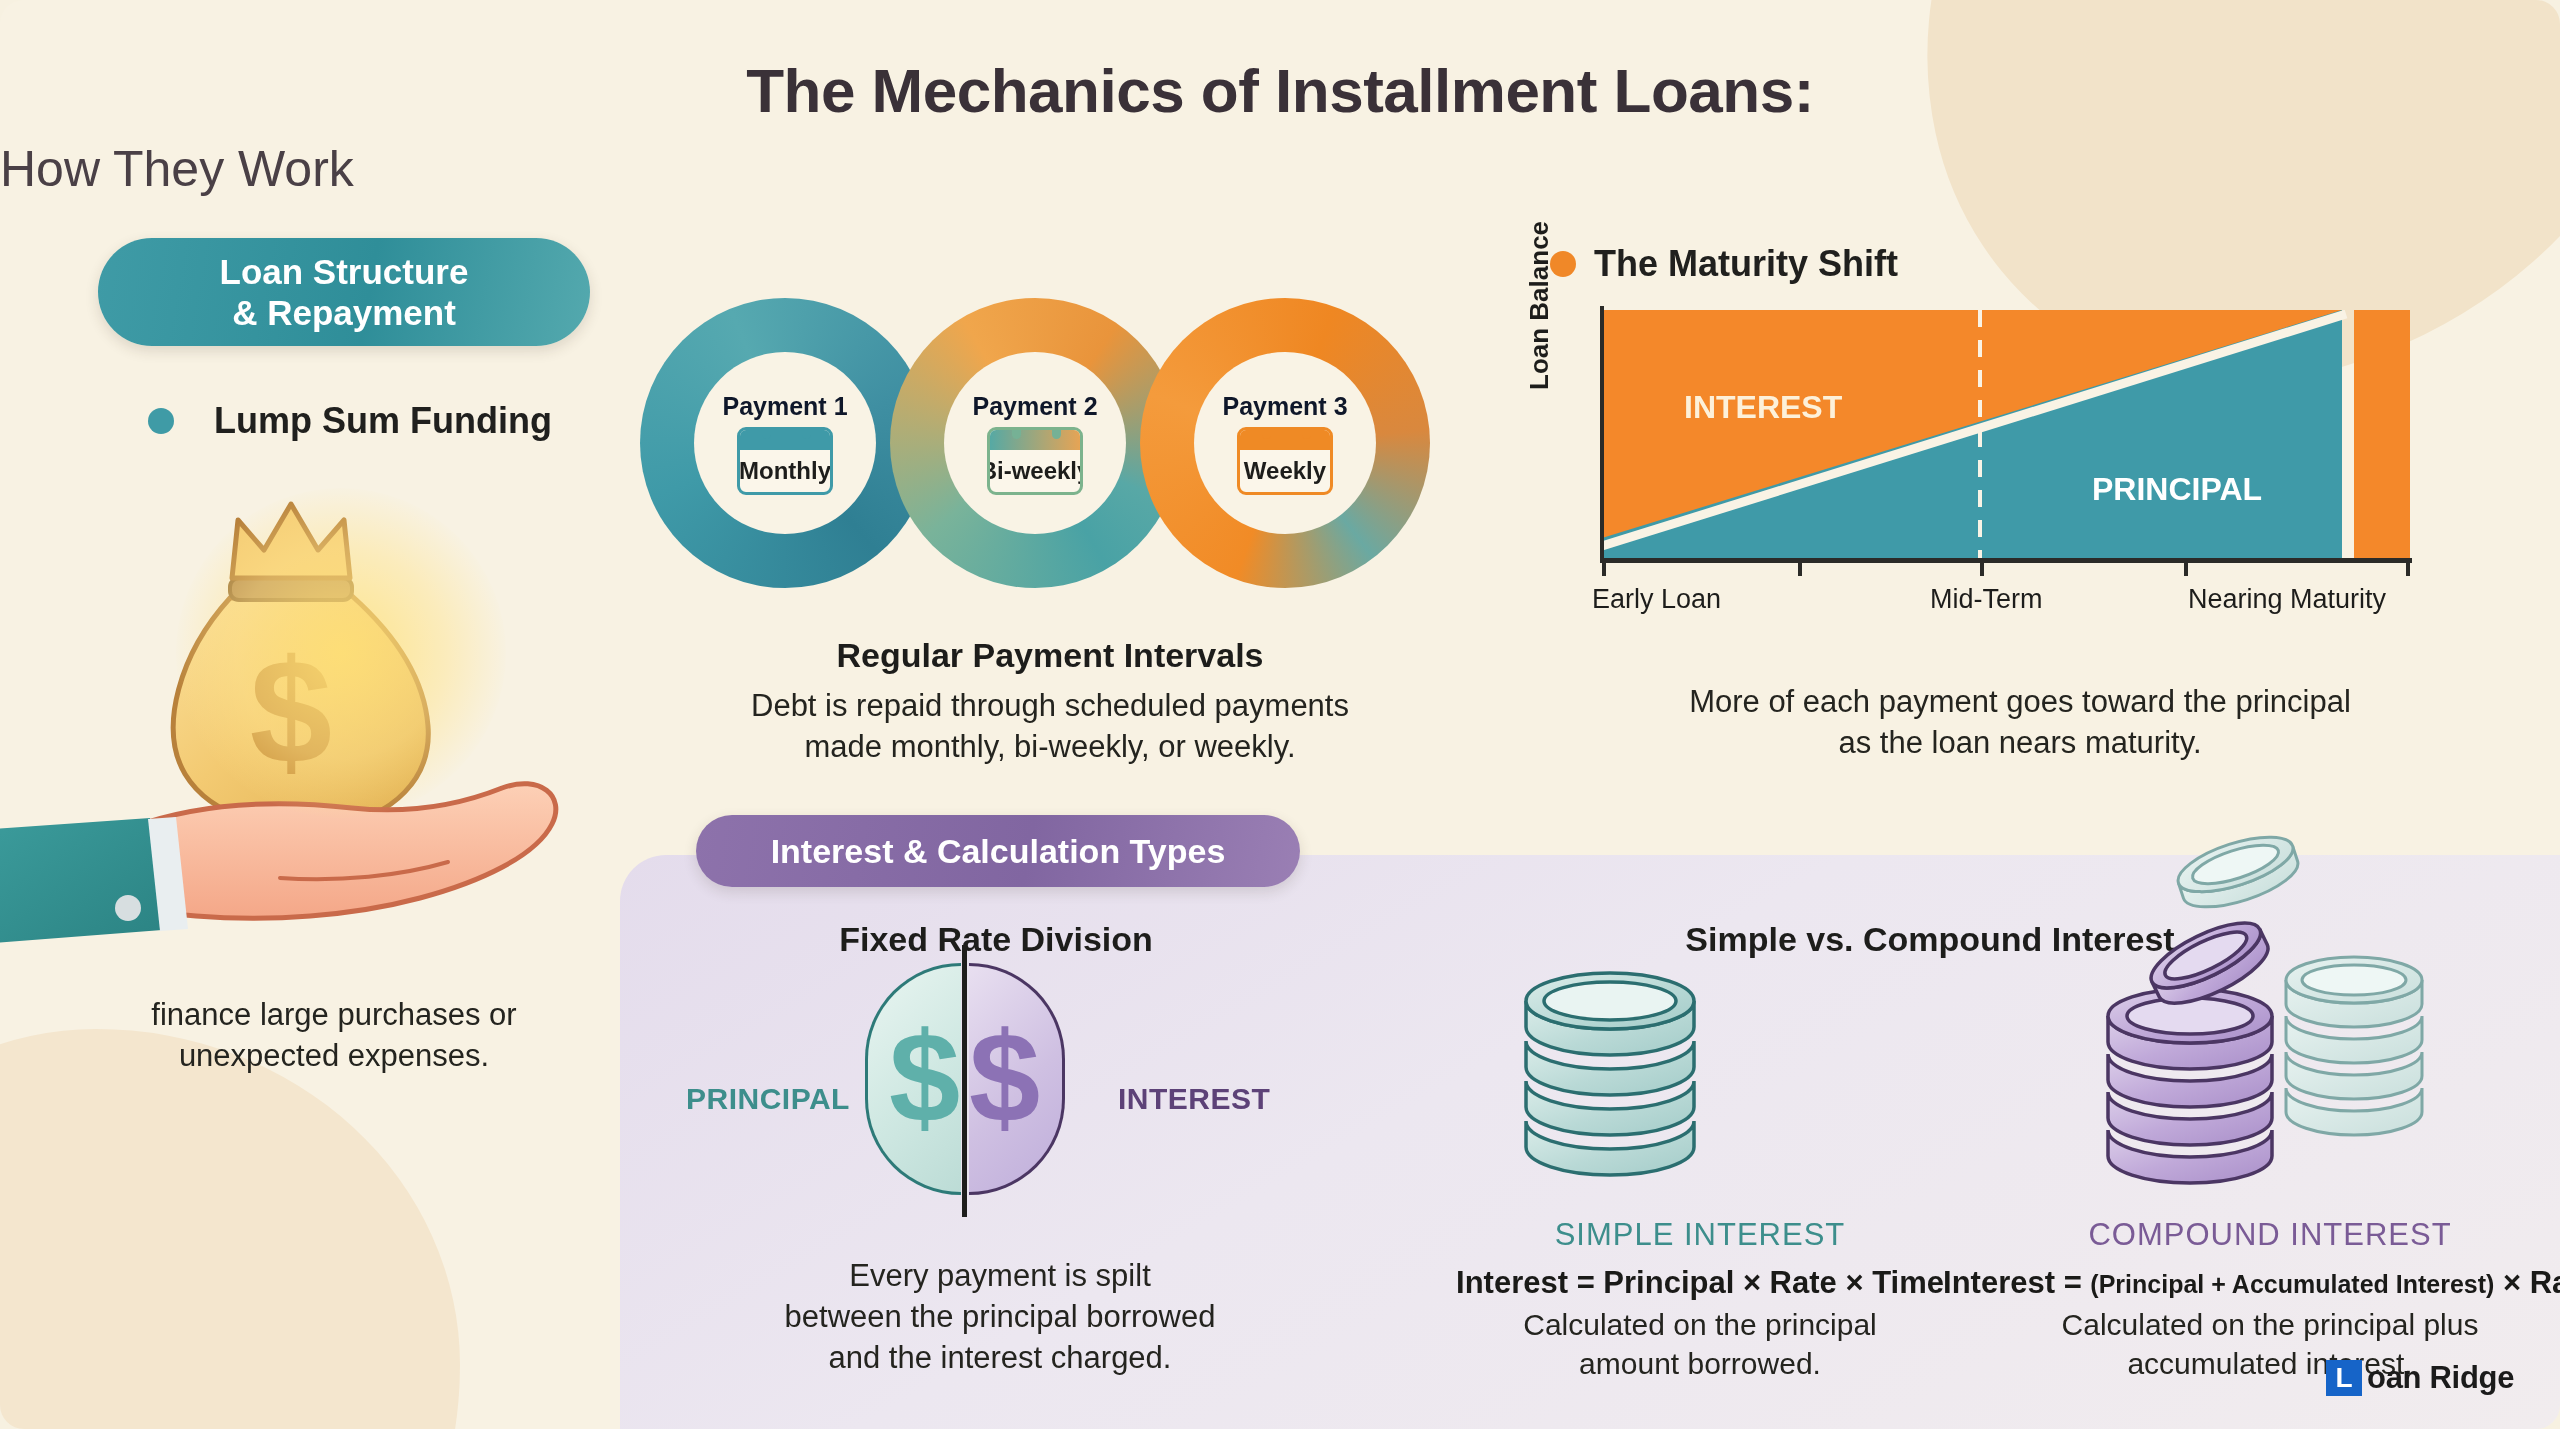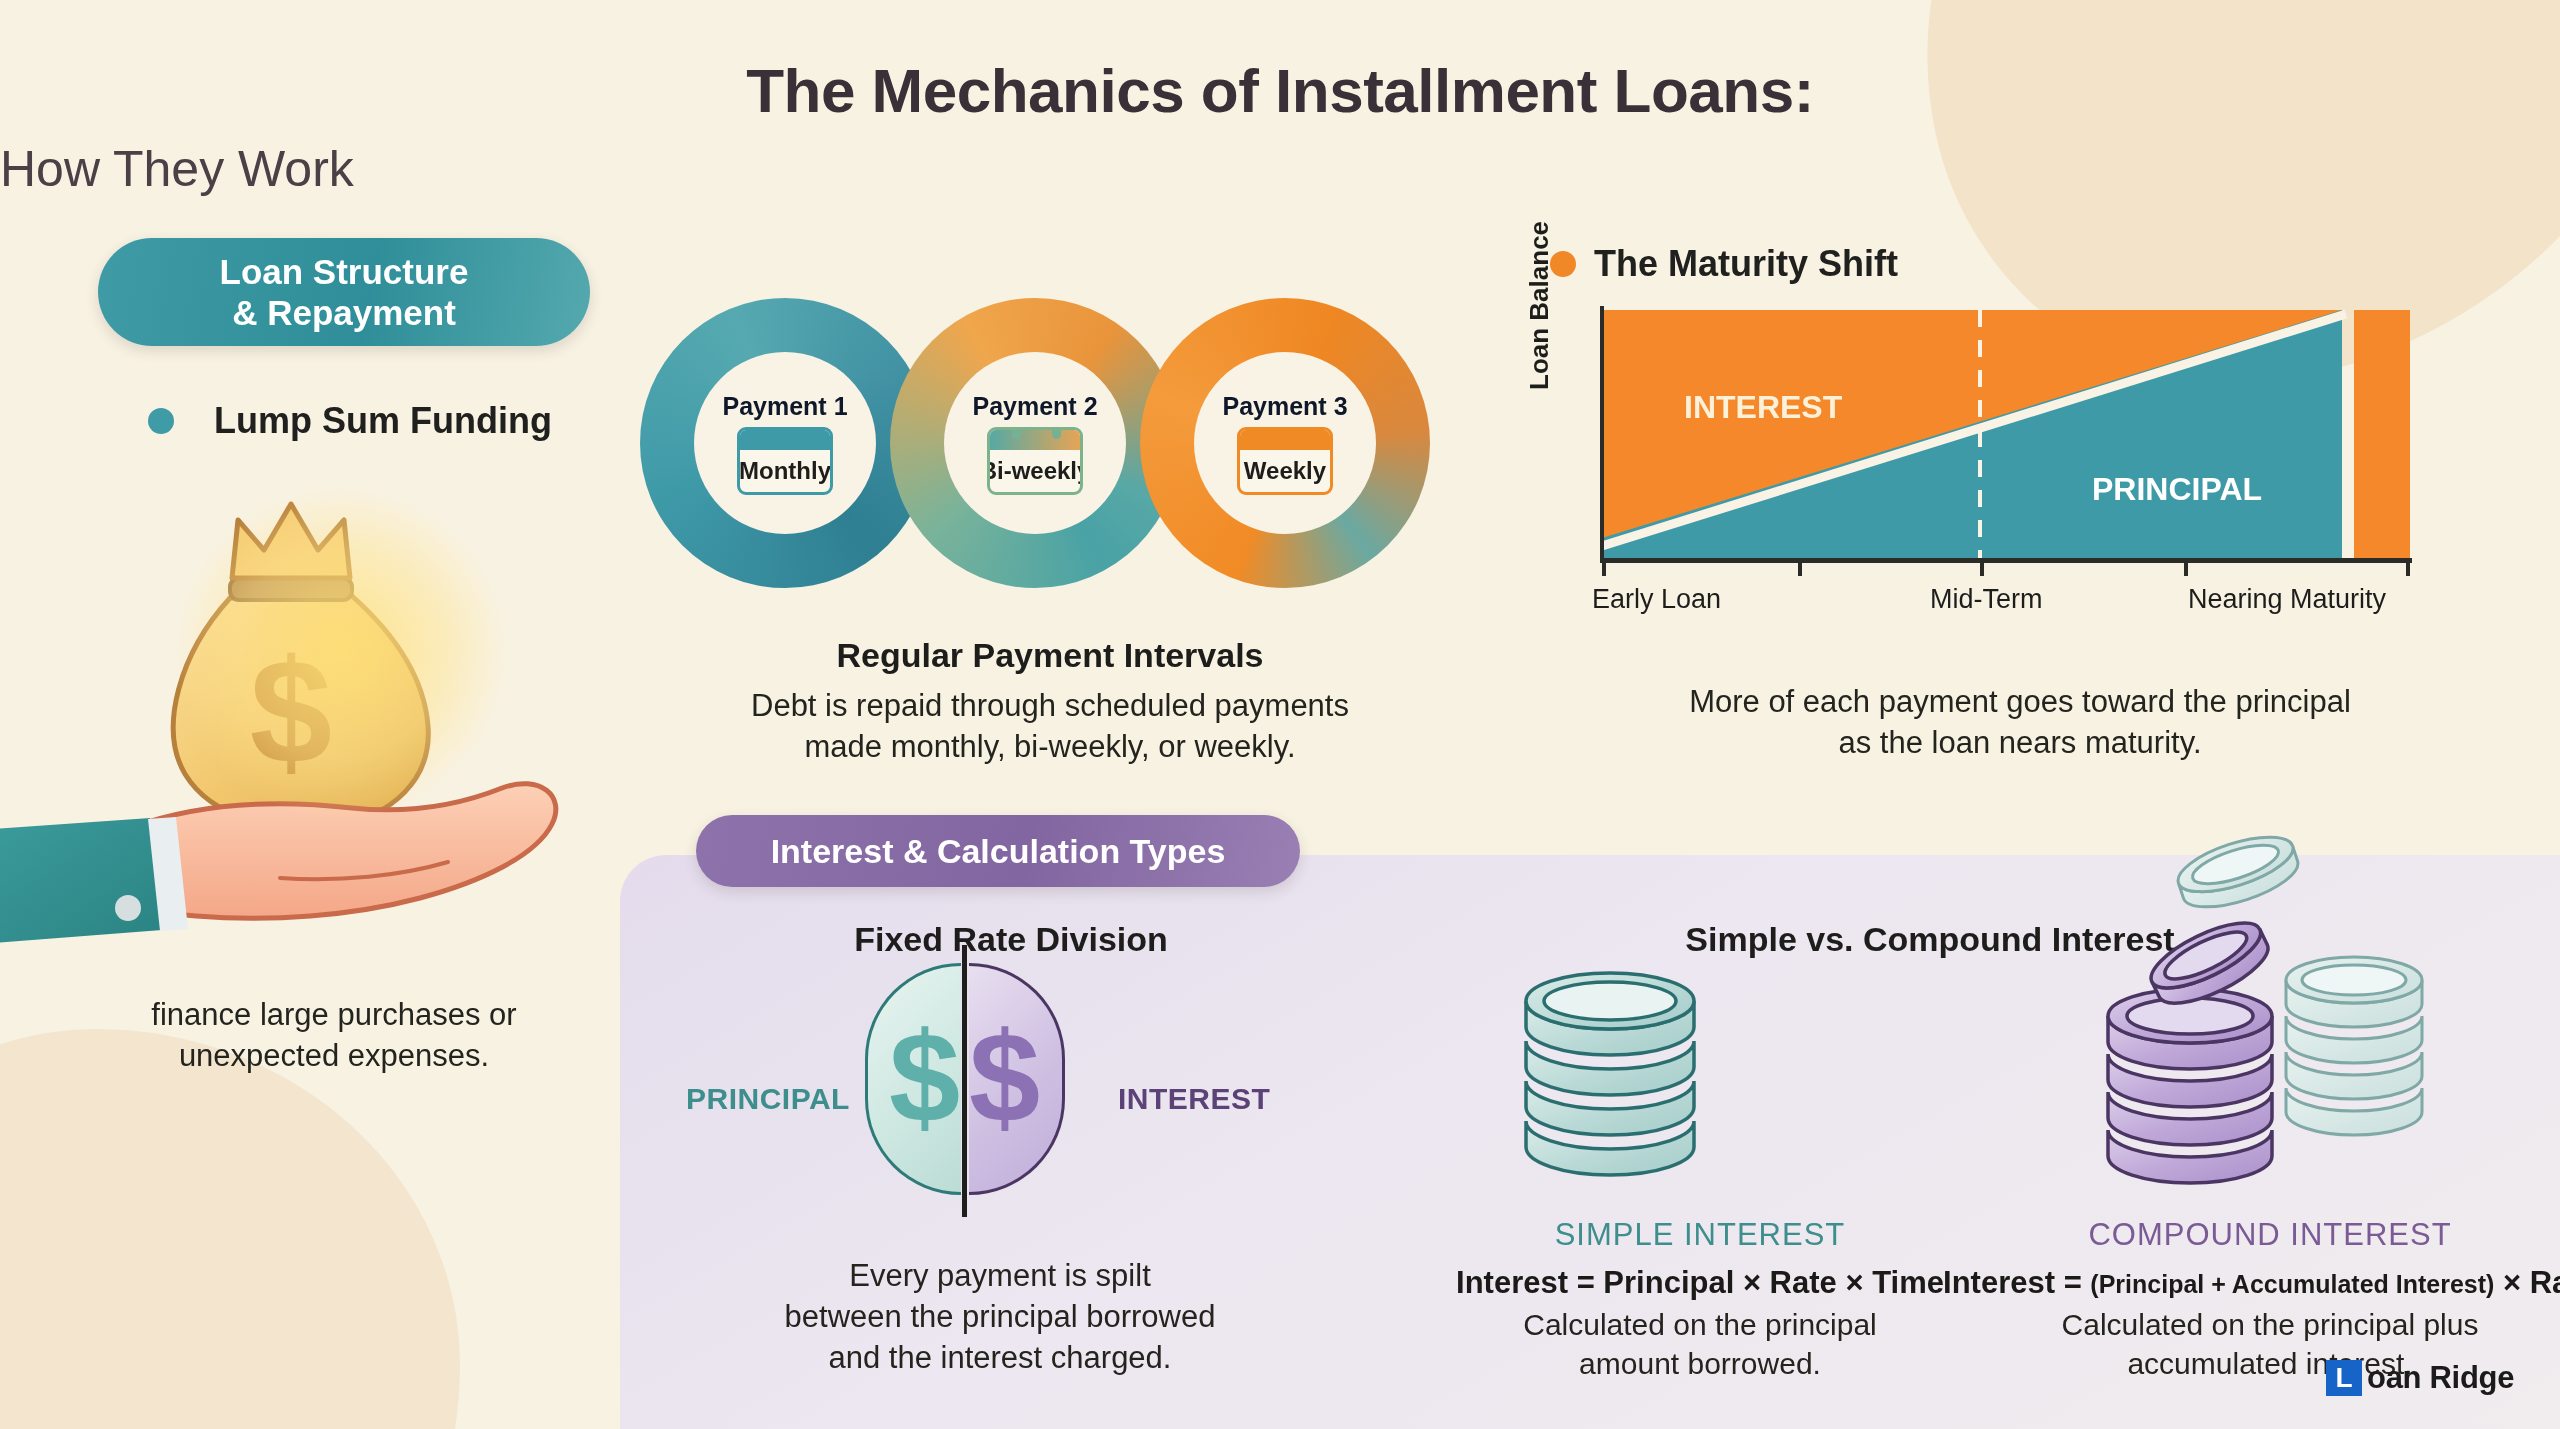--- a/index.html
+++ b/index.html
@@ -7,20 +7,21 @@
     width: 2560px; height: 1429px;
     background: #f7f1e1;
     font-family: "Liberation Sans", sans-serif;
     overflow: hidden;
   }
   #canvas {
     position: relative;
     width: 2560px; height: 1429px;
     background: #f8f2e3;
     overflow: hidden;
+    border-radius: 24px;
   }
 
   
   .blob-tr {
     position: absolute; right: -120px; top: -330px;
     width: 760px; height: 700px;
     background: #f2e3c9;
     border-radius: 52% 48% 60% 40% / 55% 45% 55% 45%;
     transform: rotate(-12deg);
   }
@@ -361,21 +362,21 @@
     <div class="xtick-label" style="left:648px;">Nearing Maturity</div>
   </div>
 
   <div class="cap-body" style="left:1600px; top:682px; width:840px;">
     <div>More of each payment goes toward the principal</div>
     <div>as the loan nears maturity.</div>
   </div>
 
   <div class="pill pill-purple">Interest &amp; Calculation Types</div>
 
-  <div class="cap-title" style="left:711px; top:920px; width:600px;">Fixed Rate Division</div>
+  <div class="cap-title" style="left:696px; top:920px; width:600px;">Fixed Rate Division</div>
 
   <div class="coin-split">
     <div class="coin-half coin-left"></div>
     <div class="coin-half coin-right"></div>
     <div class="coin-dollar cd-left">$</div>
     <div class="coin-dollar cd-right">$</div>
     <div class="coin-divider"></div>
   </div>
 
   <div class="side-label" style="left:686px; top:1082px; color:#3d8e8c;">PRINCIPAL</div>

